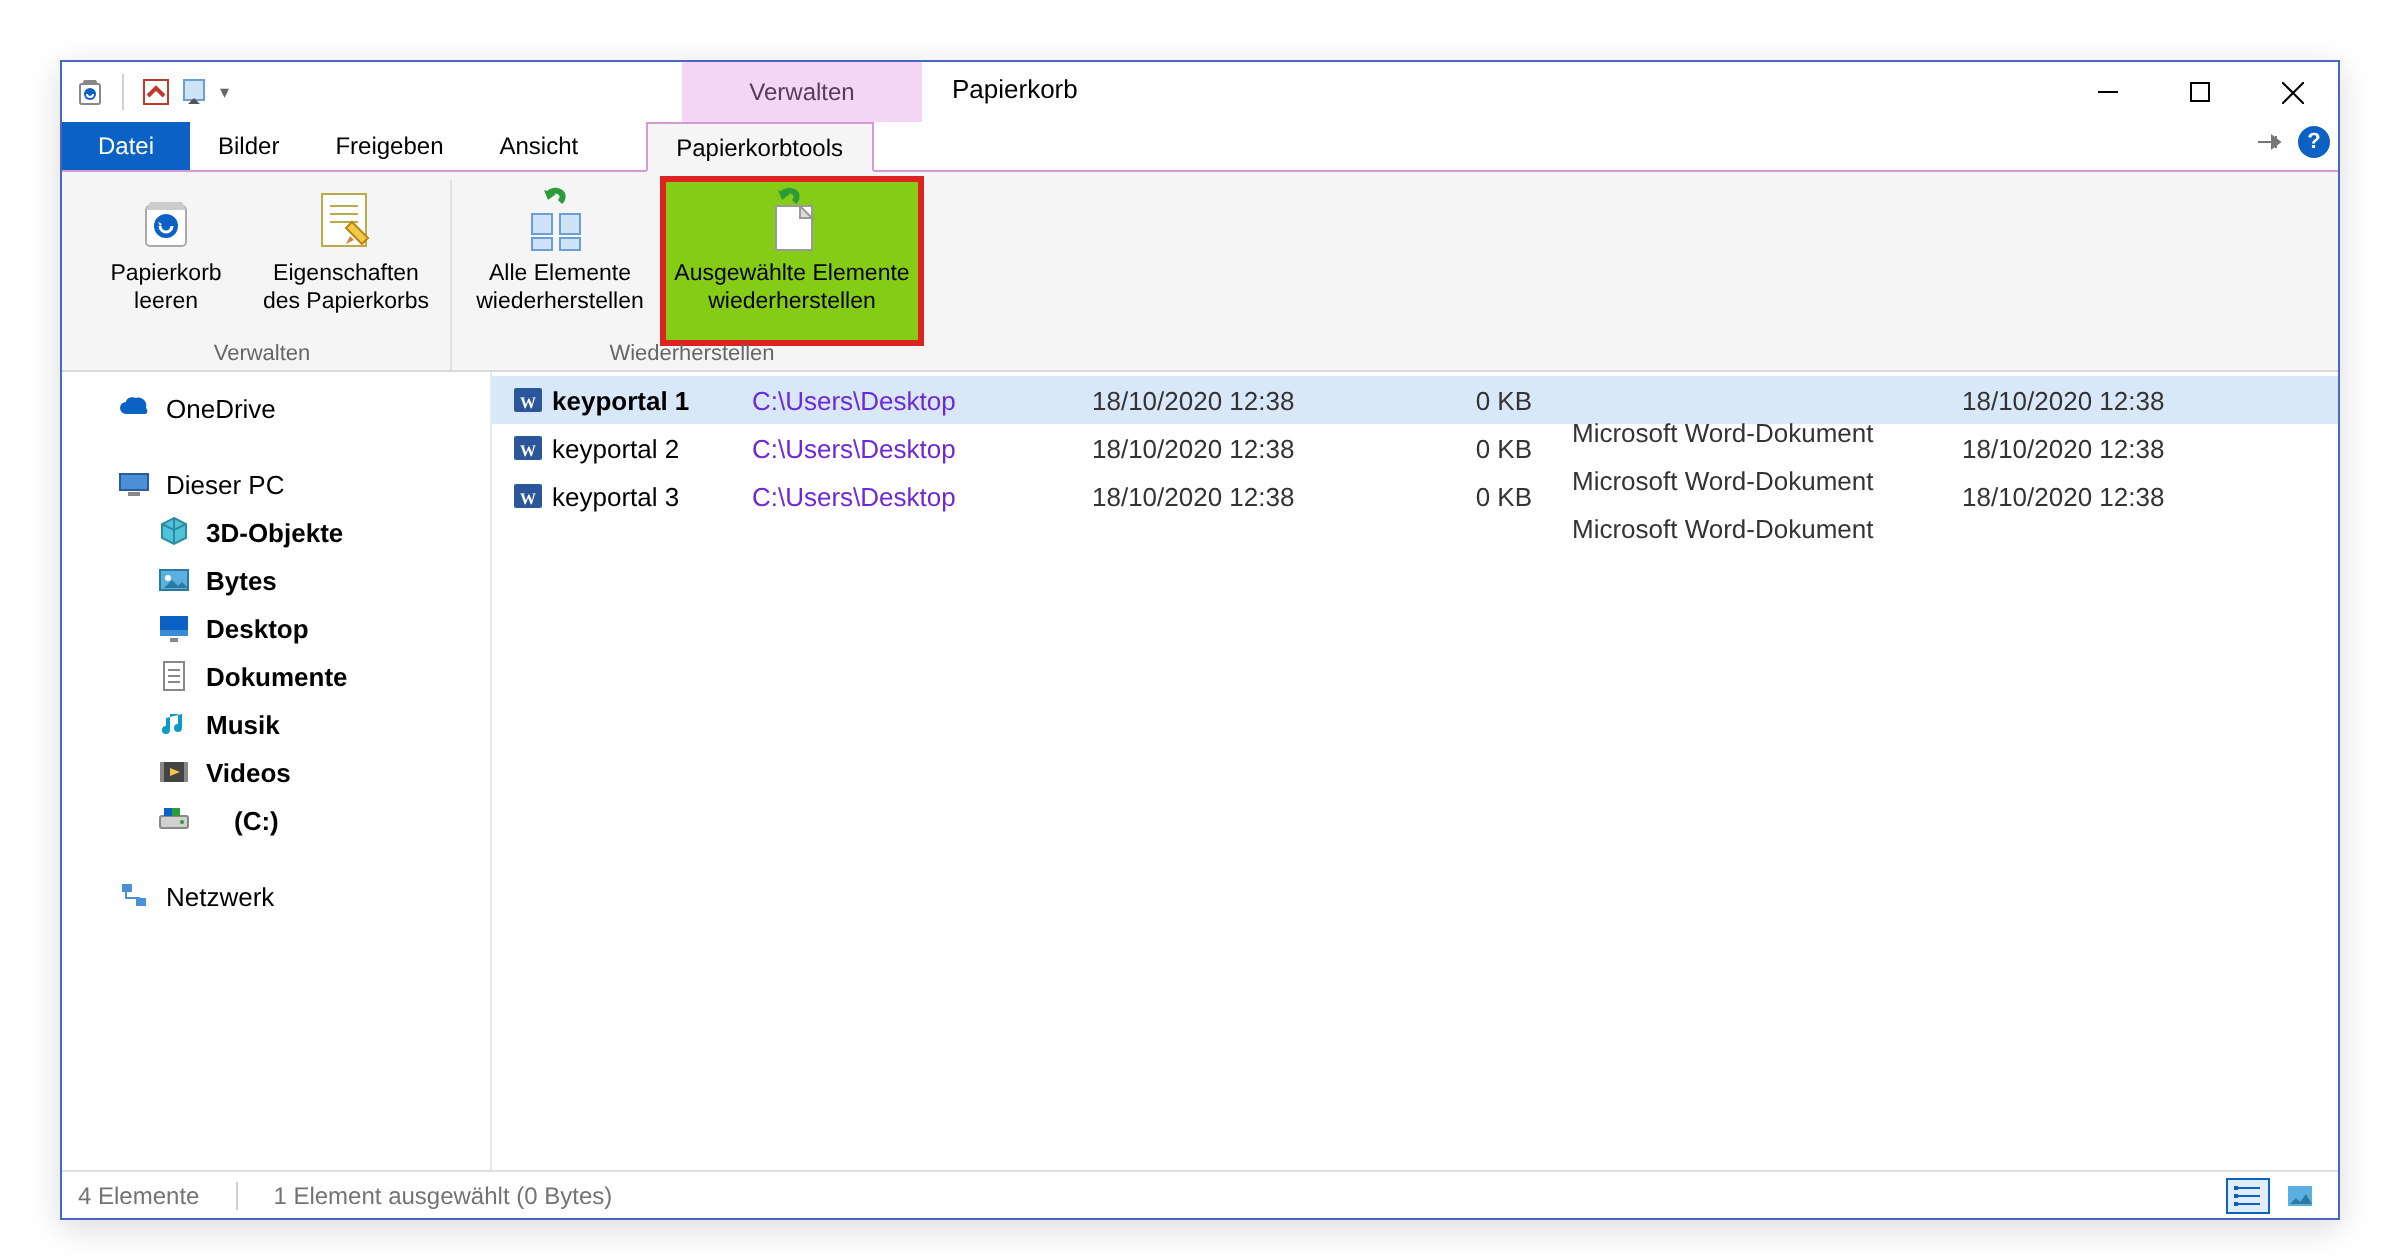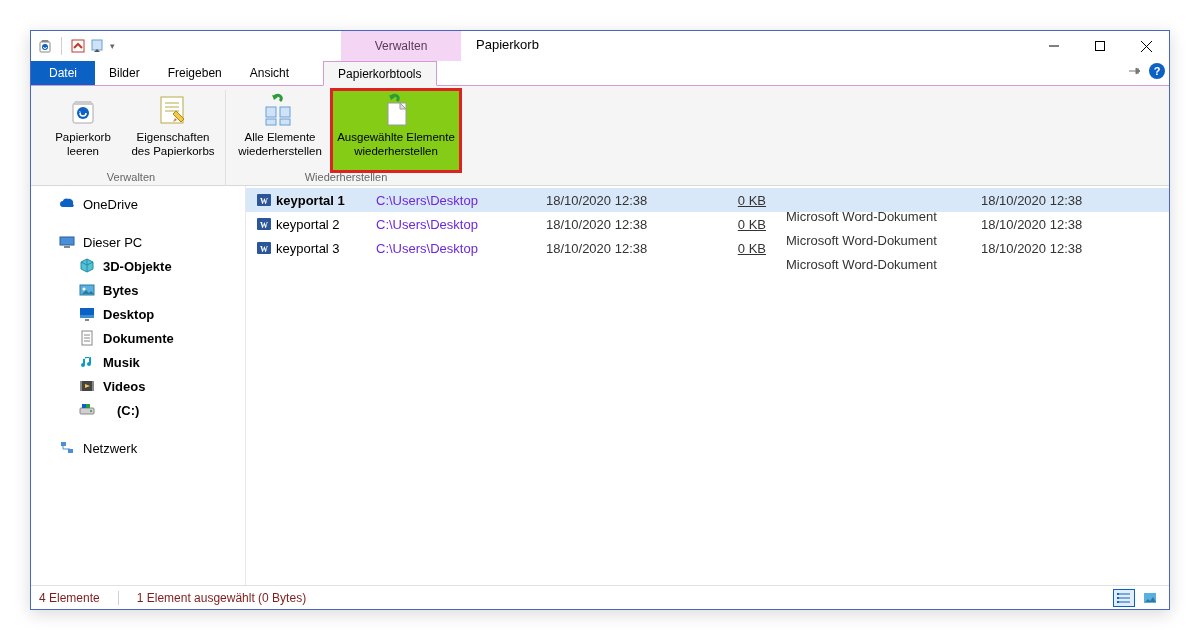--- a/index.html
+++ b/index.html
@@ -171,33 +171,33 @@
     font-size:13px;
     padding-left:10px;
   }
   .row.selected { background:#d9e8f9; }
   .row .file-icon { width:20px; display:flex; align-items:center; }
   .cell-name { width:100px; font-weight:400; }
   .row.selected .cell-name,
   .row:first-child .cell-name { font-weight:600; }
   .cell-path { width:170px; color:#6d28d9; }
   .cell-date { width:170px; color:#333; }
-  .cell-size { width:70px; text-align:right; padding-right:20px; color:#333;text-decoration:underline;}
+  .cell-size { width:70px; text-align:right; padding-right:20px; color:#333;}
   .cell-type { width:195px; color:#333;margin-top:32px; }
   .cell-date2 { flex:1; color:#333; }
   
   .status {
     height:24px;
     border-top:1px solid #e0e0e0;
     display:flex;
     align-items:center;
     padding:0 8px;
     font-size:12px;
     gap:18px;
-    color:#7f1d1d;
+    color:#737373;
   }
   .status .sep { width:1px; height:14px; background:#d0d0d0; }
   .status-right {
     margin-left:auto;
     display:flex; gap:4px;
   }
   .view-btn {
     width:22px; height:18px;
     border:1px solid transparent;
     display:flex; align-items:center; justify-content:center;

